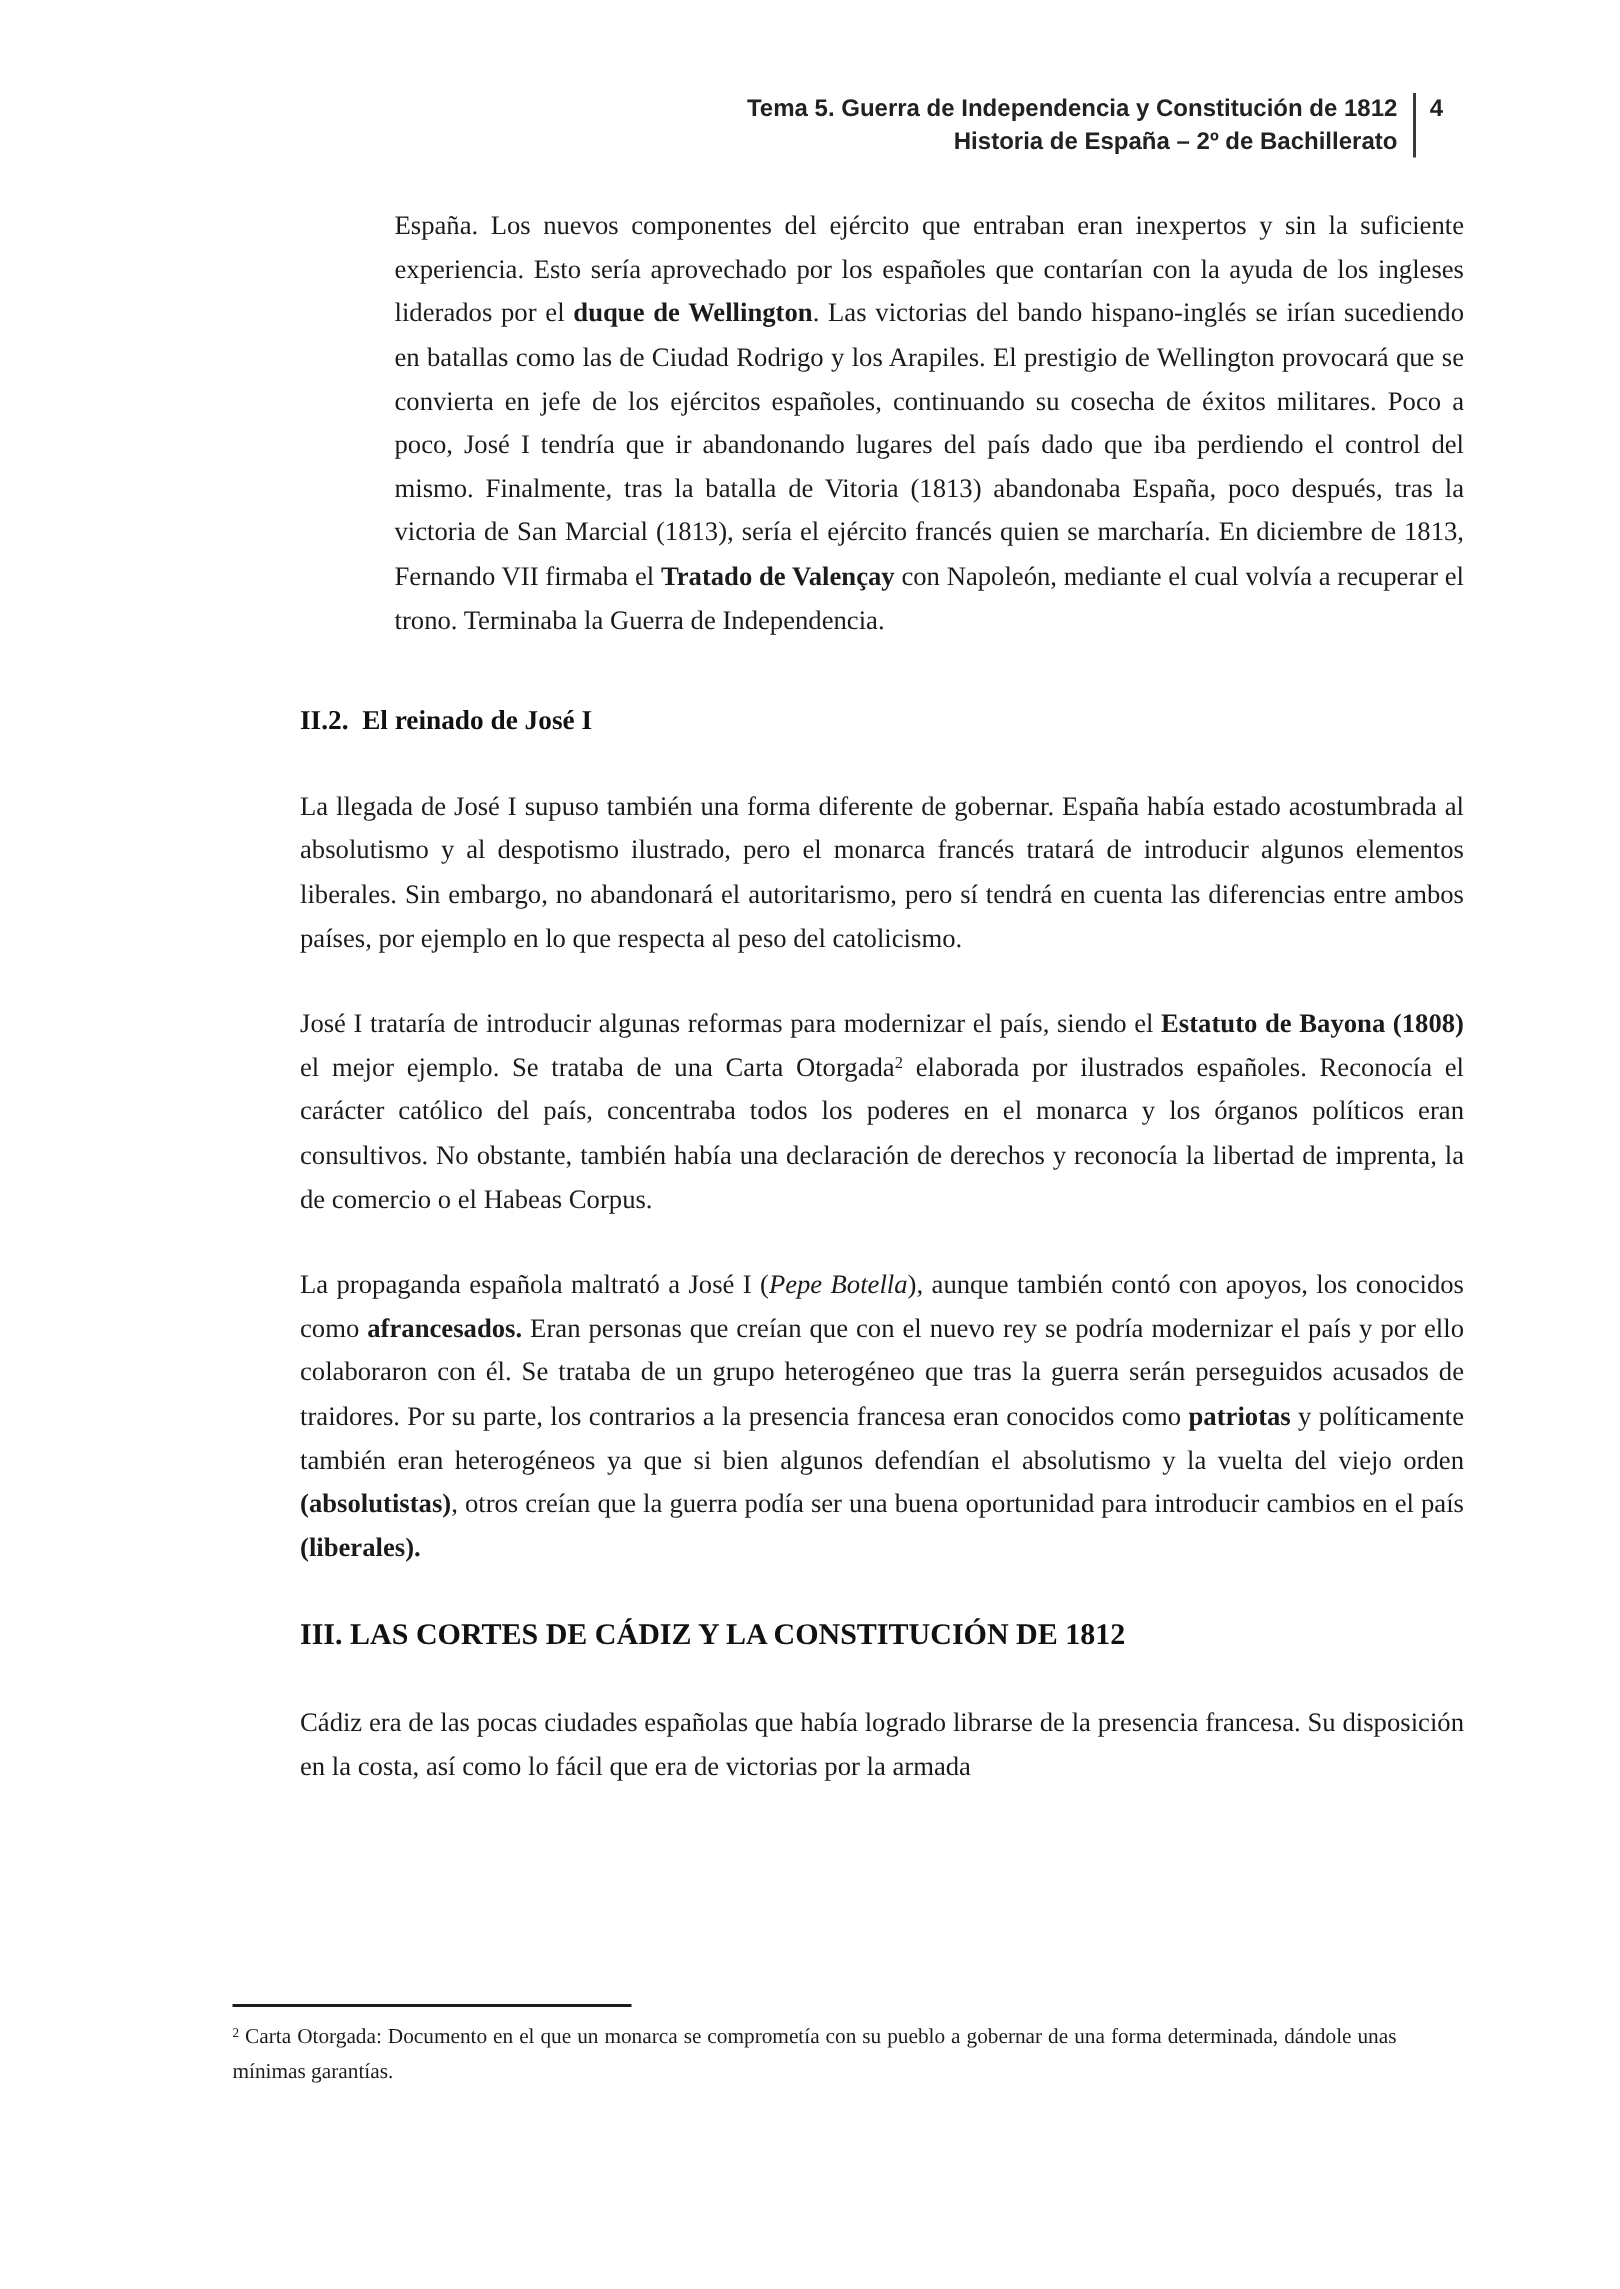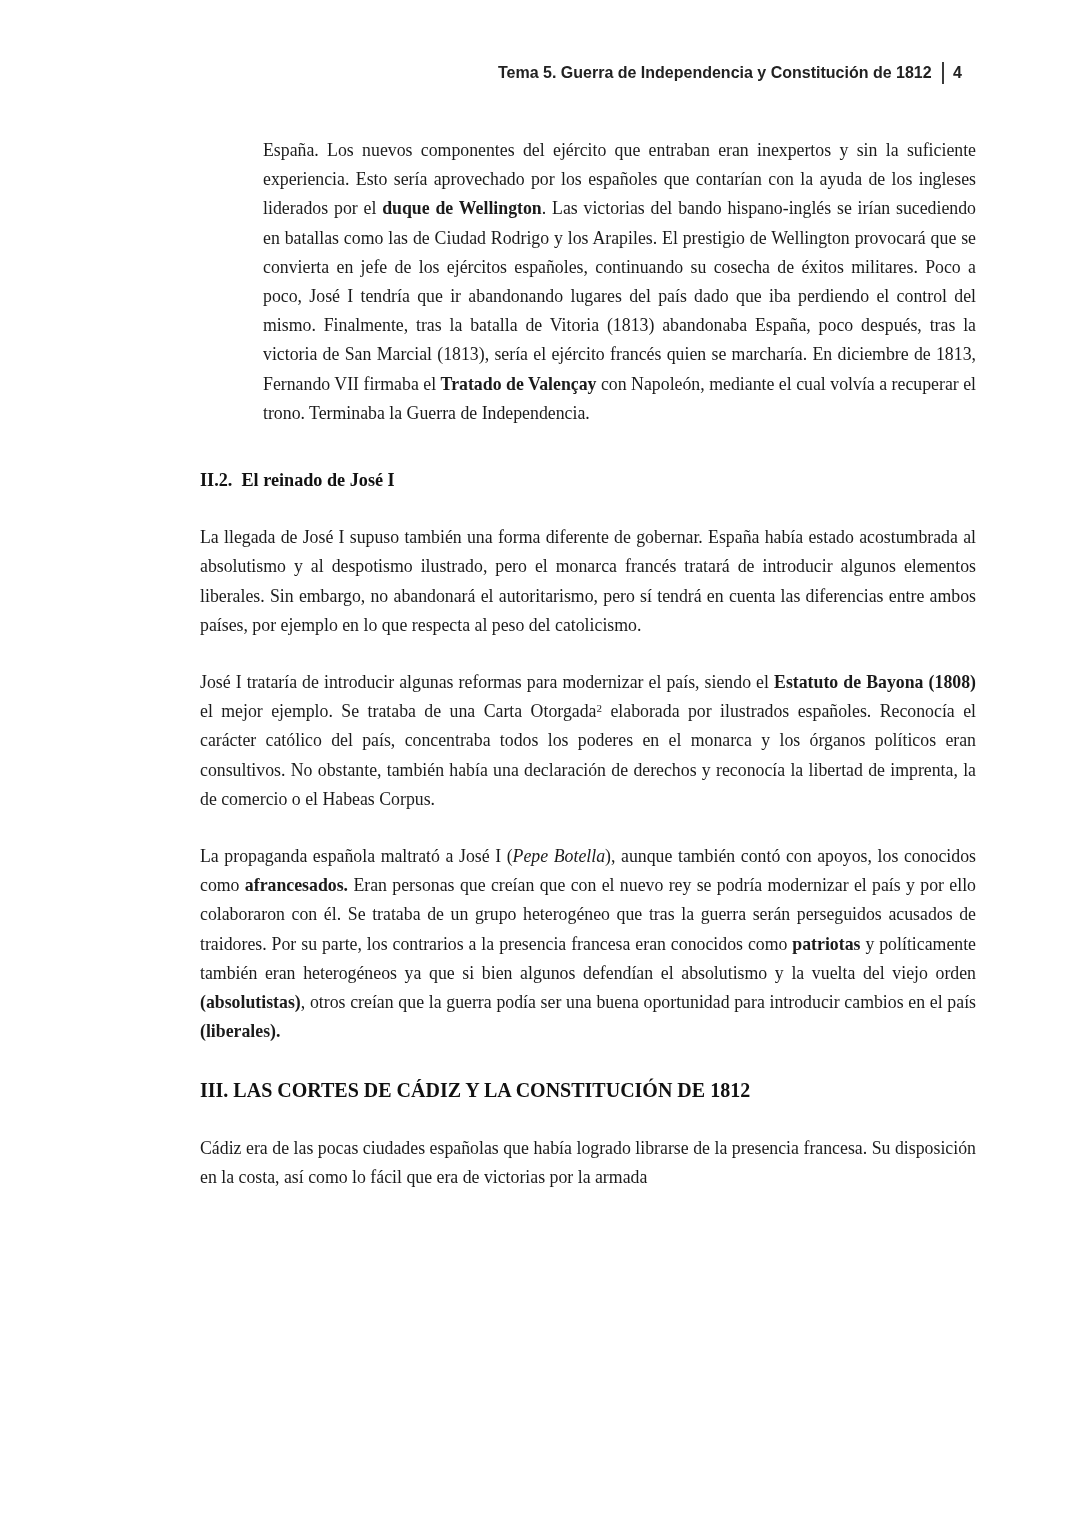--- a/index.html
+++ b/index.html
@@ -89,20 +89,21 @@
   .footnote-text { margin: 0; }
 </style>
 </head>
 <body>
 
 <div class="page">
 
   <header class="header">
     <div class="header-text">
       <div>Tema 5. Guerra de Independencia y Constitución de 1812</div>
+      <div>Historia de España – 2º de Bachillerato</div>
     </div>
     <div class="header-rule"></div>
     <div class="header-page">4</div>
   </header>
 
   <main class="doc">
     <p class="para indent"><span>España. Los nuevos componentes del ejército que entraban eran inexpertos y sin la suficiente experiencia. Esto sería aprovechado por los españoles que contarían con la ayuda de los ingleses liderados por el </span><span class="run-b">duque de Wellington</span><span>. Las victorias del bando hispano-inglés se irían sucediendo en batallas como las de Ciudad Rodrigo y los Arapiles. El prestigio de Wellington provocará que se convierta en jefe de los ejércitos españoles, continuando su cosecha de éxitos militares. Poco a poco, José I tendría que ir abandonando lugares del país dado que iba perdiendo el control del mismo. Finalmente, tras la batalla de Vitoria (1813) abandonaba España, poco después, tras la victoria de San Marcial (1813), sería el ejército francés quien se marcharía. En diciembre de 1813, Fernando VII firmaba el </span><span class="run-b">Tratado de Valençay</span><span> con Napoleón, mediante el cual volvía a recuperar el trono. Terminaba la Guerra de Independencia.</span></p>
 
     <h2 class="heading h2"><span class="run-b">II.2.&nbsp;&nbsp;El reinado de José I</span></h2>
 
@@ -110,14 +111,18 @@
 
     <p class="para"><span>José I trataría de introducir algunas reformas para modernizar el país, siendo el </span><span class="run-b">Estatuto de Bayona (1808)</span><span> el mejor ejemplo. Se trataba de una Carta Otorgada</span><sup>2</sup><span> elaborada por ilustrados españoles. Reconocía el carácter católico del país, concentraba todos los poderes en el monarca y los órganos políticos eran consultivos. No obstante, también había una declaración de derechos y reconocía la libertad de imprenta, la de comercio o el Habeas Corpus.</span></p>
 
     <p class="para"><span>La propaganda española maltrató a José I (</span><span class="run-i">Pepe Botella</span><span>), aunque también contó con apoyos, los conocidos como </span><span class="run-b">afrancesados.</span><span> Eran personas que creían que con el nuevo rey se podría modernizar el país y por ello colaboraron con él. Se trataba de un grupo heterogéneo que tras la guerra serán perseguidos acusados de traidores. Por su parte, los contrarios a la presencia francesa eran conocidos como </span><span class="run-b">patriotas</span><span> y políticamente también eran heterogéneos ya que si bien algunos defendían el absolutismo y la vuelta del viejo orden </span><span class="run-b">(absolutistas)</span><span>, otros creían que la guerra podía ser una buena oportunidad para introducir cambios en el país </span><span class="run-b">(liberales).</span></p>
 
     <h2 class="heading h3"><span class="run-b">III.&nbsp;LAS CORTES DE CÁDIZ Y LA CONSTITUCIÓN DE 1812</span></h2>
 
     <p class="para"><span>Cádiz era de las pocas ciudades españolas que había logrado librarse de la presencia francesa. Su disposición en la costa, así como lo fácil que era de victorias por la armada</span></p>
   </main>
 
+  <footer class="footnote">
+    <div class="footnote-rule"></div>
+    <p class="footnote-text"><sup>2</sup><span> Carta Otorgada: Documento en el que un monarca se comprometía con su pueblo a gobernar de una forma determinada, dándole unas mínimas garantías.</span></p>
+  </footer>
 
 </div>
 
 </body></html>

